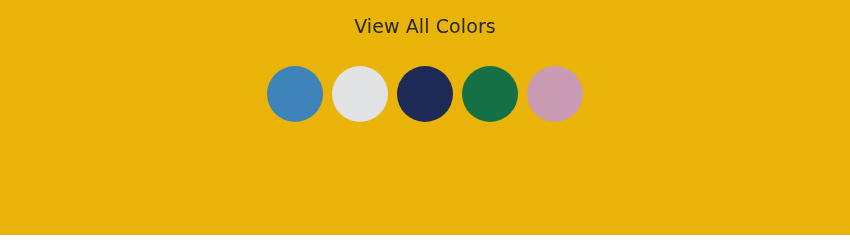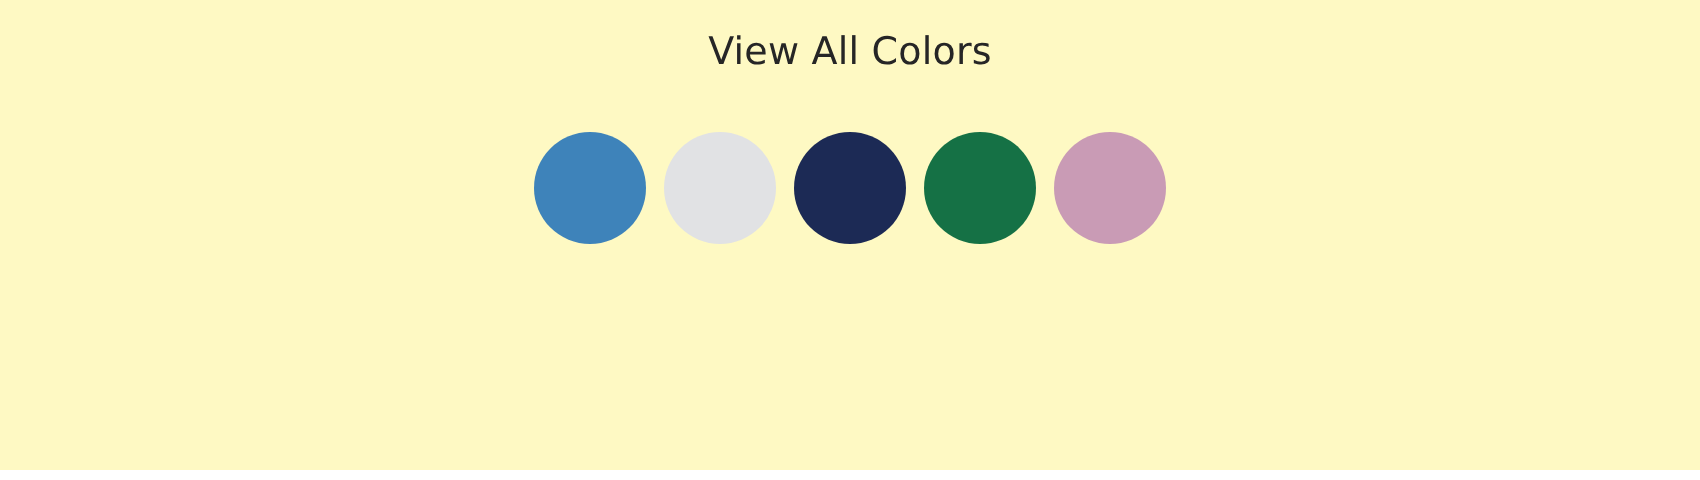--- a/index.html
+++ b/index.html
@@ -12,21 +12,21 @@
     height: 235px;
     background: #ffffff;
     font-family: "DejaVu Sans", "Liberation Sans", sans-serif;
     overflow: hidden;
   }
 
   .viewport {
     position: relative;
     width: 850px;
     height: 235px;
-    background: #fef9c3;
+    background: #eab308;
     box-sizing: border-box;
   }
 
   .palette-panel {
     position: absolute;
     left: 0;
     top: 0;
     width: 850px;
     display: flex;
     flex-direction: column;

